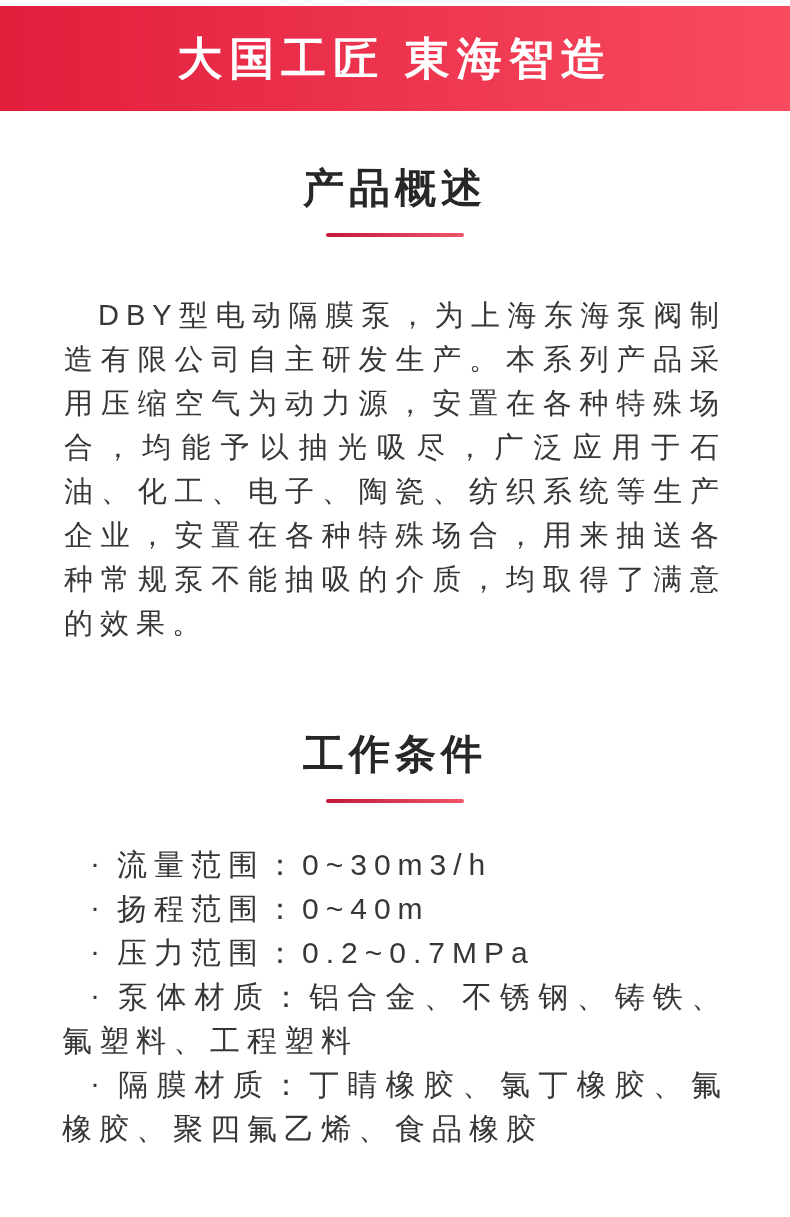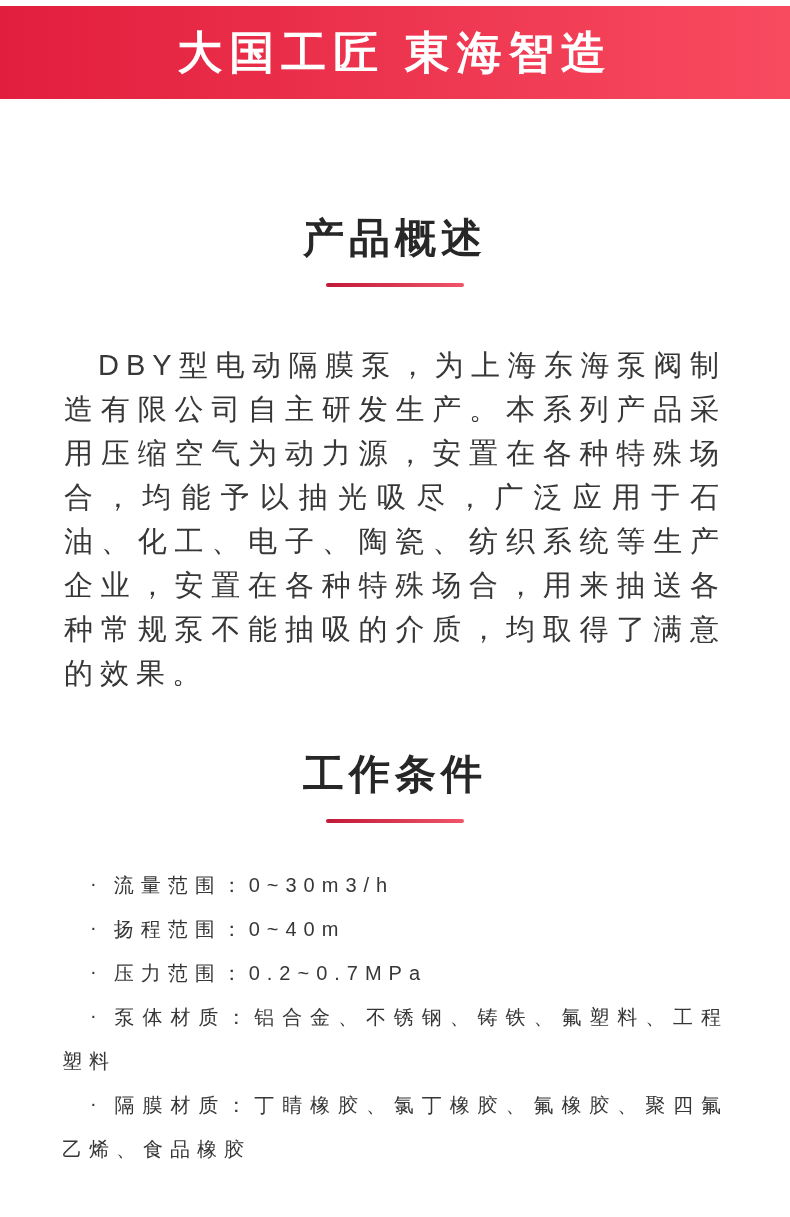--- a/index.html
+++ b/index.html
@@ -15,36 +15,36 @@
   html, body { background: #ffffff; }
   body {
     width: 790px;
     min-height: 1217px;
     font-family: "Liberation Sans", "DejaVu Sans", sans-serif;
     color: var(--body-color);
     overflow: hidden;
   }
   .banner {
     margin-top: 6px;
-    height: 93px;
+    height: 105px;
     width: 790px;
     background: linear-gradient(90deg, var(--banner-start), var(--banner-end));
     display: flex;
     align-items: center;
     justify-content: center;
   }
   .banner-title {
     color: var(--banner-text);
     font-size: 45px;
     font-weight: bold;
     letter-spacing: 7px;
     white-space: nowrap;
   }
   .section-heading {
-    margin-top: 112px;
+    margin-top: 50px;
     text-align: center;
     font-size: 41px;
     font-weight: bold;
     letter-spacing: 5px;
     color: var(--heading-color);
   }
   .heading-underline {
     width: 138px;
     height: 4px;
     margin: 17px auto 0 auto;
@@ -54,27 +54,27 @@
   .overview-paragraph {
     margin: 56px 64px 0 64px;
     font-size: 29px;
     line-height: 44px;
     letter-spacing: 7px;
     text-align: justify;
     text-indent: 34px;
     color: var(--body-color);
   }
   .section-heading.second {
-    margin-top: 52px;
+    margin-top: 82px;
   }
   .conditions-list {
     margin: 40px 62px 0 62px;
   }
   .cond-item {
-    font-size: 20px;
+    font-size: 30px;
     line-height: 44px;
     letter-spacing: 7px;
     text-align: justify;
     text-indent: 14px;
     color: var(--body-color);
   }
   .bullet {
     display: inline-block;
     margin-right: 10px;
     transform: translateY(-2px);

